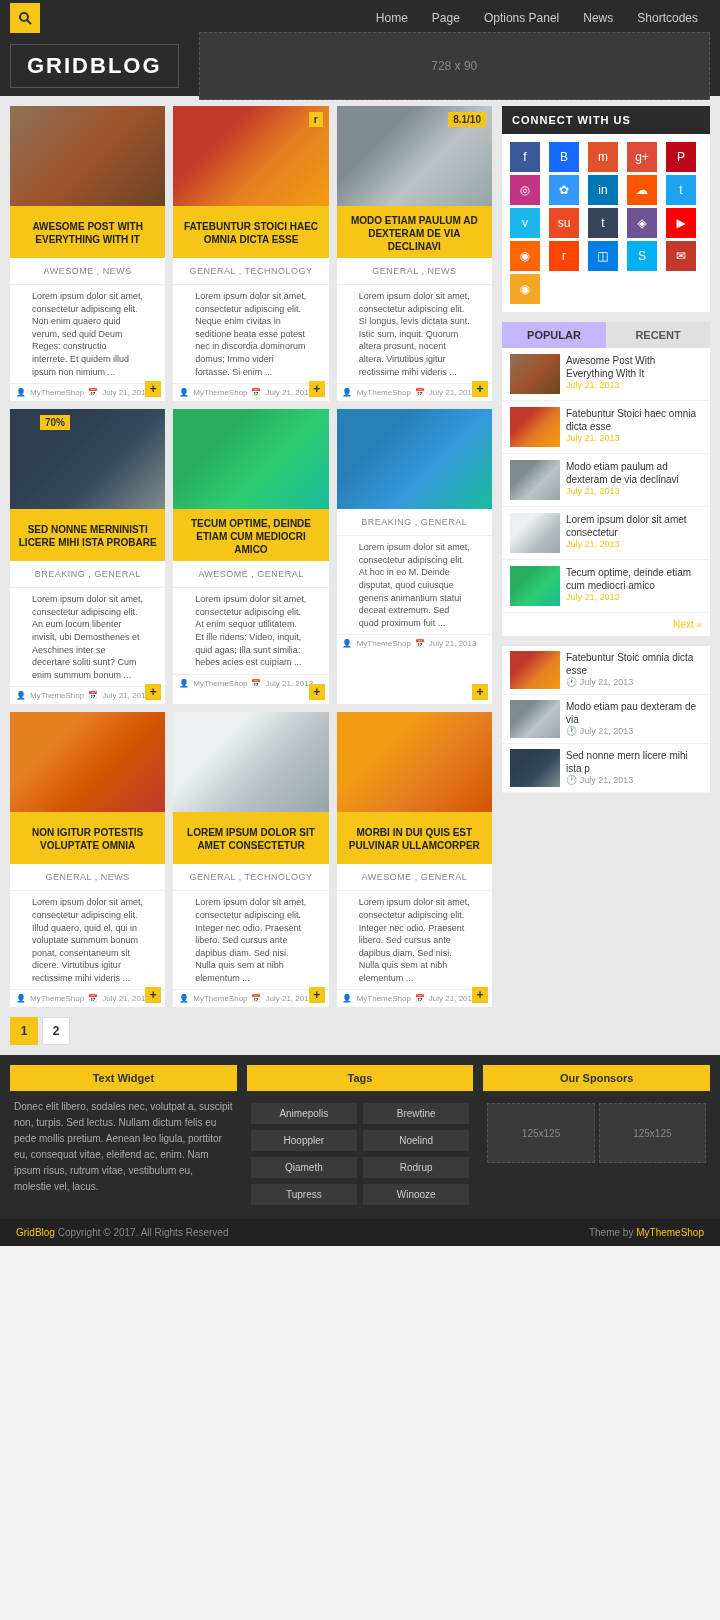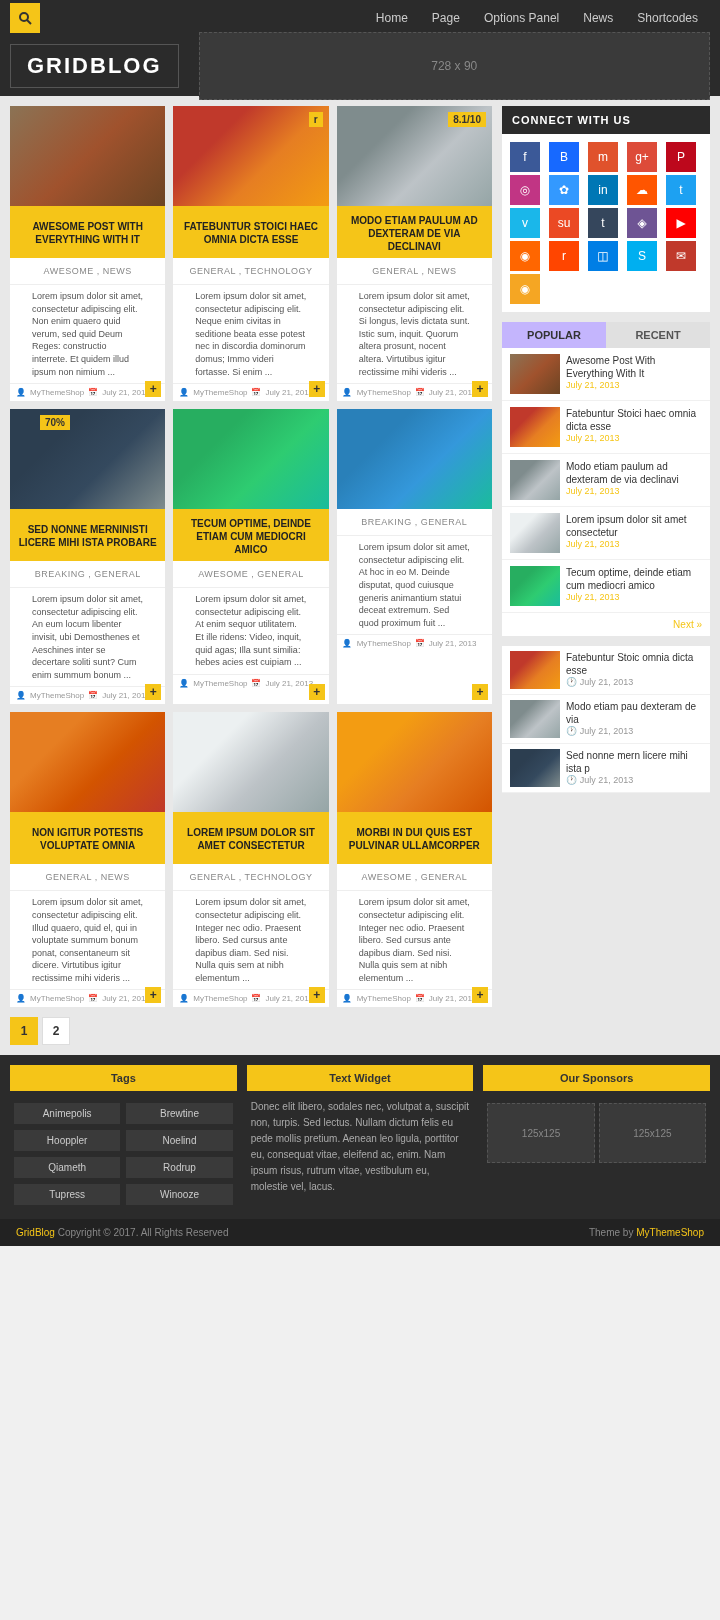--- a/index.html
+++ b/index.html
@@ -388,37 +388,37 @@
     </div>
   </div>
         </div>
     </div>
 
   </div>
 </div>
 
 <div class="footer-widgets">
   <div class="widget-col">
+    <div class="widget-title">Text Widget</div>
+    <div class="widget-text">Donec elit libero, sodales nec, volutpat a, suscipit non, turpis. Sed lectus. Nullam dictum felis eu pede mollis pretium. Aenean leo ligula, porttitor eu, consequat vitae, eleifend ac, enim. Nam ipsum risus, rutrum vitae, vestibulum eu, molestie vel, lacus.</div>
+  </div>
+  <div class="widget-col">
     <div class="widget-title">Tags</div>
     <div class="tags-grid" id="tags-grid">
         <div class="tag-item">Animepolis</div>
         <div class="tag-item">Brewtine</div>
         <div class="tag-item">Hooppler</div>
         <div class="tag-item">Noelind</div>
         <div class="tag-item">Qiameth</div>
         <div class="tag-item">Rodrup</div>
         <div class="tag-item">Tupress</div>
         <div class="tag-item">Winooze</div>
       </div>
   </div>
   <div class="widget-col">
-    <div class="widget-title">Text Widget</div>
-    <div class="widget-text">Donec elit libero, sodales nec, volutpat a, suscipit non, turpis. Sed lectus. Nullam dictum felis eu pede mollis pretium. Aenean leo ligula, porttitor eu, consequat vitae, eleifend ac, enim. Nam ipsum risus, rutrum vitae, vestibulum eu, molestie vel, lacus.</div>
-  </div>
-  <div class="widget-col">
     <div class="widget-title">Our Sponsors</div>
     <div class="sponsors-row">
       <div class="sponsor-box">125x125</div>
       <div class="sponsor-box">125x125</div>
     </div>
   </div>
 </div>
 
 <div class="footer-bottom">
   <div>

